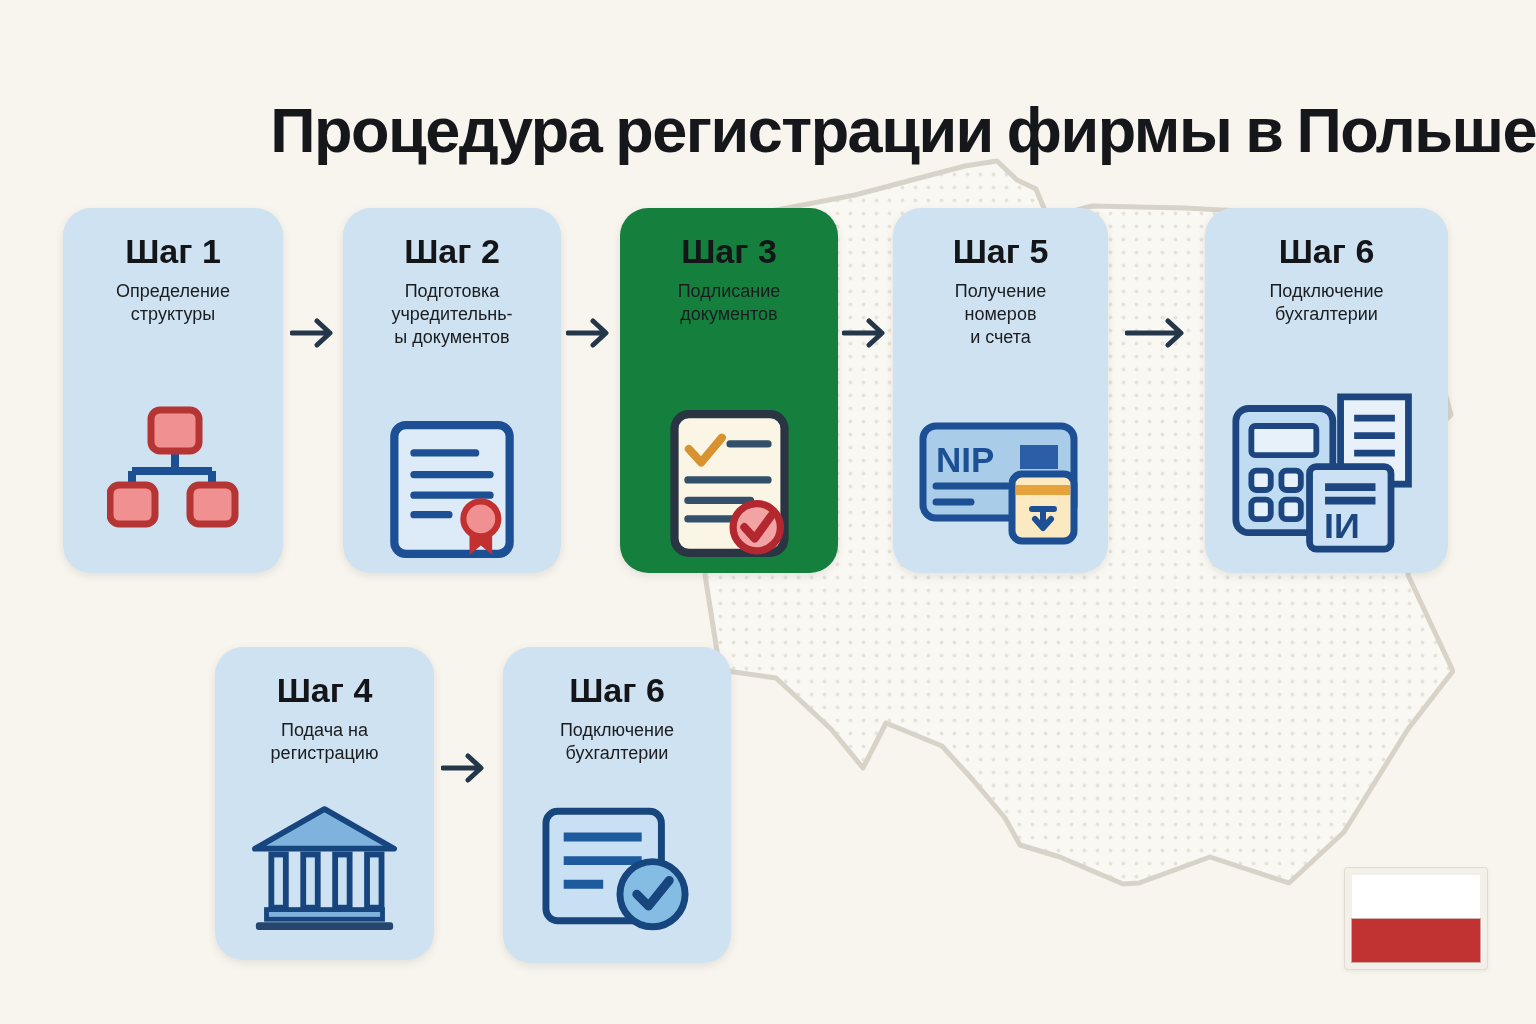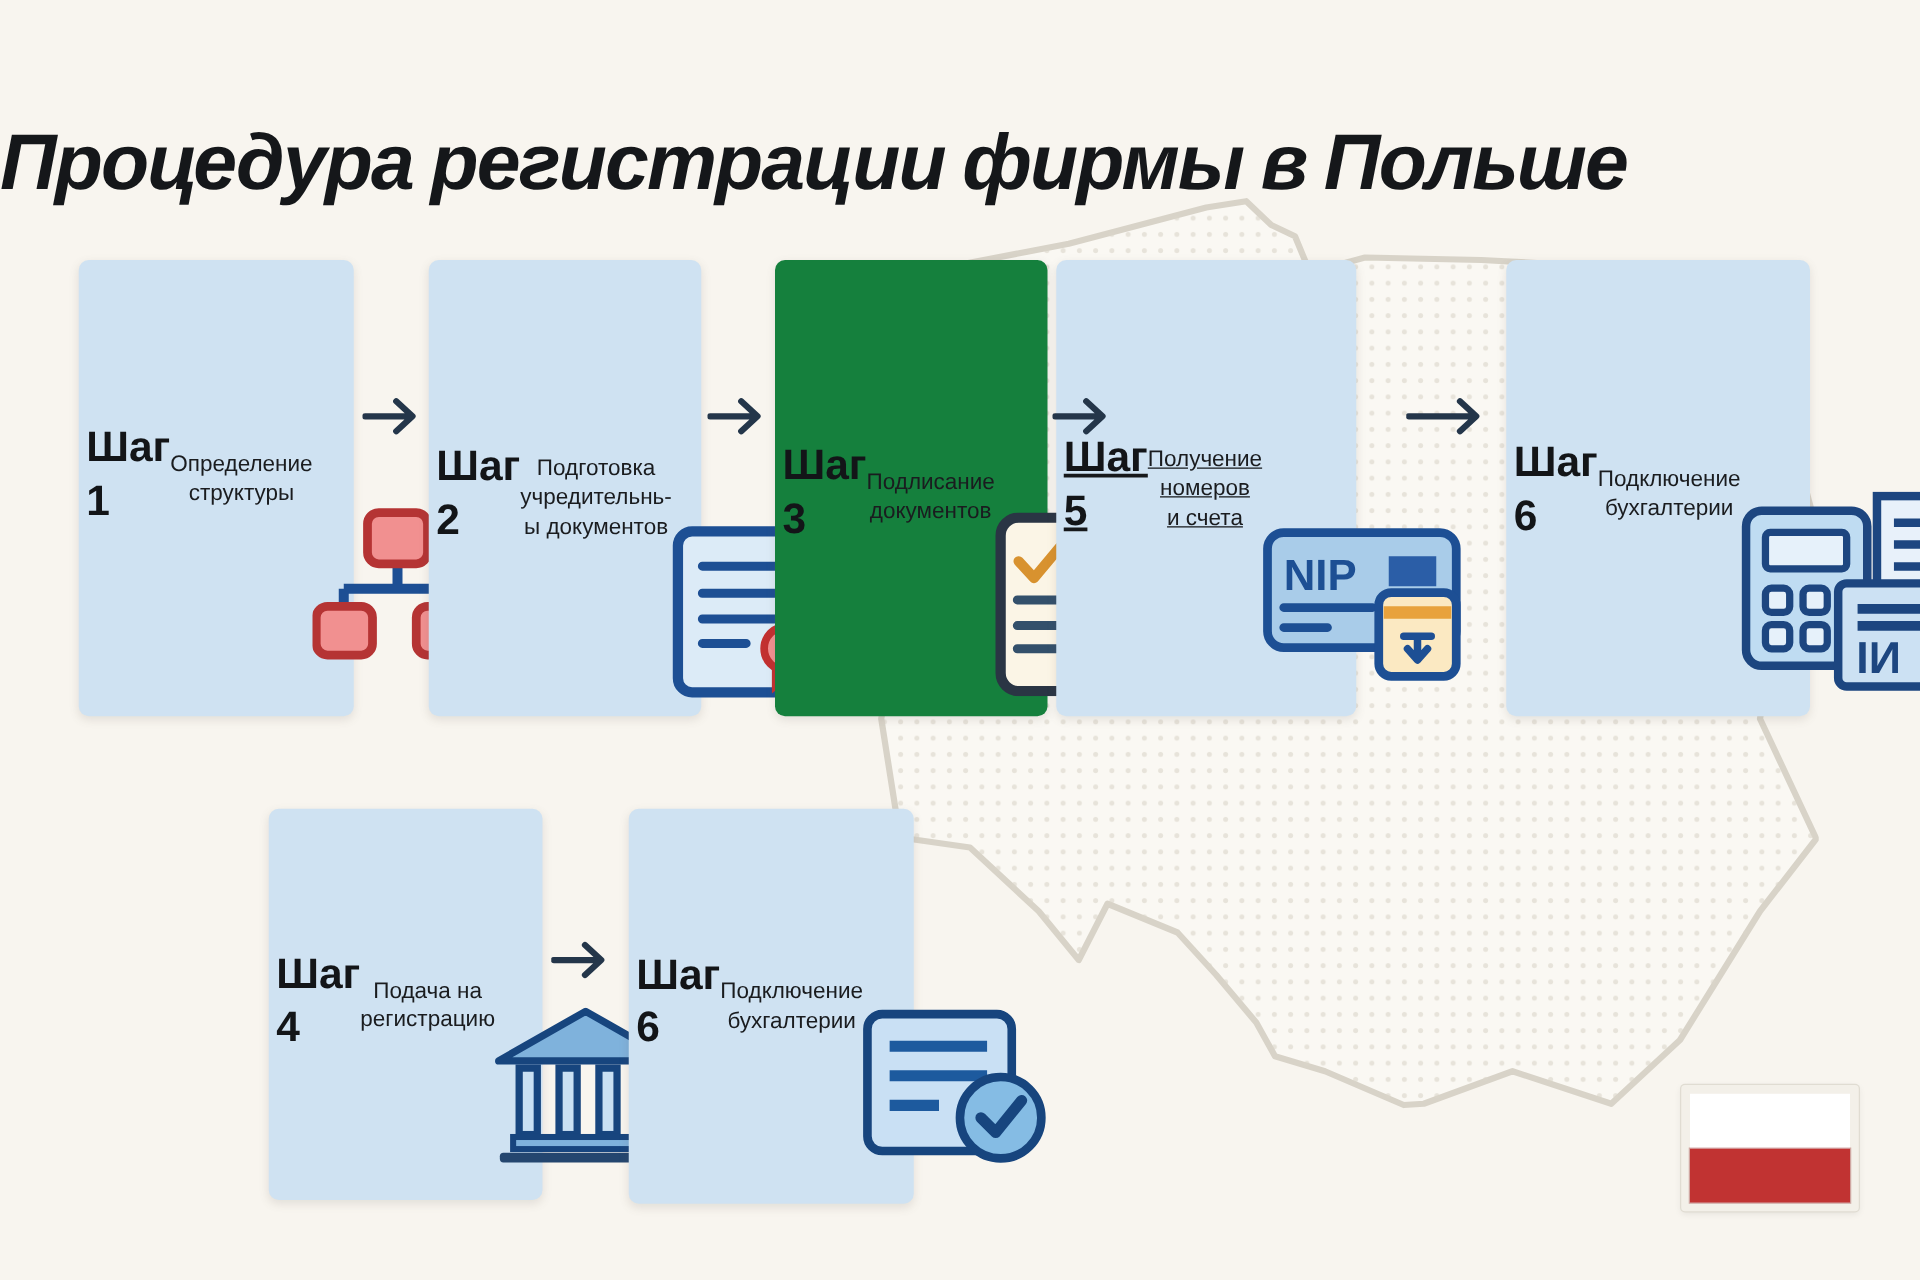--- a/index.html
+++ b/index.html
@@ -6,31 +6,31 @@
   body{
     width:1536px;height:1024px;overflow:hidden;position:relative;
     background:#F8F5EF;
     font-family:"Liberation Sans","DejaVu Sans",sans-serif;
     color:#16181B;
   }
   .stage{position:absolute;inset:0;}
 
   .page-title{
     position:absolute;left:0;top:52px;width:100%;
-    text-align:left;font-size:63px;font-weight:700;
-    letter-spacing:-1.5px;word-spacing:-2px;color:#15171A;font-style:italic;
+    text-align:right;font-size:63px;font-weight:700;
+    letter-spacing:-1.5px;word-spacing:-2px;color:#15171A;
   }
 
   .map-wrap{position:absolute;left:665px;top:158px;width:790px;height:750px;}
 
   .card{
     position:absolute;box-sizing:border-box;
-    background:#CFE2F2;border-radius:8px;
+    background:#CFE2F2;border-radius:28px;
     box-shadow:0 3px 8px rgba(100,95,82,.14);
-    display:flex;flex-direction:row;align-items:center;
+    display:flex;flex-direction:column;align-items:center;
     padding:22px 6px 24px 6px;
   }
   .card.yellow{background:#15803d;}
   .step-label{font-size:34px;font-weight:700;color:#131518;line-height:1.25;}
   .step-desc{
     font-size:18px;line-height:1.28;text-align:center;
     white-space:pre-line;margin-top:7px;color:#1A1C1F;font-weight:500;
   }
   .icon-wrap{margin-top:auto;line-height:0;}
 
@@ -109,21 +109,21 @@
         <rect x="4" y="4" width="107" height="135" rx="14" fill="#FBF5E6" stroke="#2A3544" stroke-width="8"></rect>
         <path d="M58 33 H95" stroke="#33506B" stroke-width="7" stroke-linecap="round"></path>
         <path d="M18 38 L30 51 L50 27" fill="none" stroke="#D8922F" stroke-width="8" stroke-linecap="round" stroke-linejoin="round"></path>
         <path d="M17 68 H95 M17 88 H78 M17 106 H62" stroke="#33506B" stroke-width="7" stroke-linecap="round" fill="none"></path>
         <circle cx="84" cy="114" r="23" fill="#F2A3A3" stroke="#B3282E" stroke-width="7"></circle>
         <path d="M72 114 L82 125 L98 103" fill="none" stroke="#B3282E" stroke-width="8" stroke-linecap="round" stroke-linejoin="round"></path>
       </svg>
     </div>
   </div>
 
-  <div class="card" style="left:845px;top:208px;width:240px;height:365px;padding-bottom:28px;text-decoration:underline;">
+  <div class="card" style="left:893px;top:208px;width:215px;height:365px;padding-bottom:28px;">
     <div class="step-label">Шаг 5</div>
     <div class="step-desc">Получение
 номеров
 и счета</div>
     <div class="icon-wrap">
       <svg width="163" height="123" viewBox="0 0 163 123">
         <rect x="4" y="4" width="151" height="92" rx="13" fill="#A9CCE9" stroke="#1D4F94" stroke-width="7"></rect>
         <text x="17" y="50" font-family="Liberation Sans, DejaVu Sans, sans-serif" font-size="35" font-weight="bold" fill="#1D4F94">NIP</text>
         <rect x="101" y="23" width="38" height="24" fill="#2B5EA7"></rect>
         <path d="M17 64 H88 M17 80 H52" stroke="#1D4F94" stroke-width="7" stroke-linecap="round" fill="none"></path>

